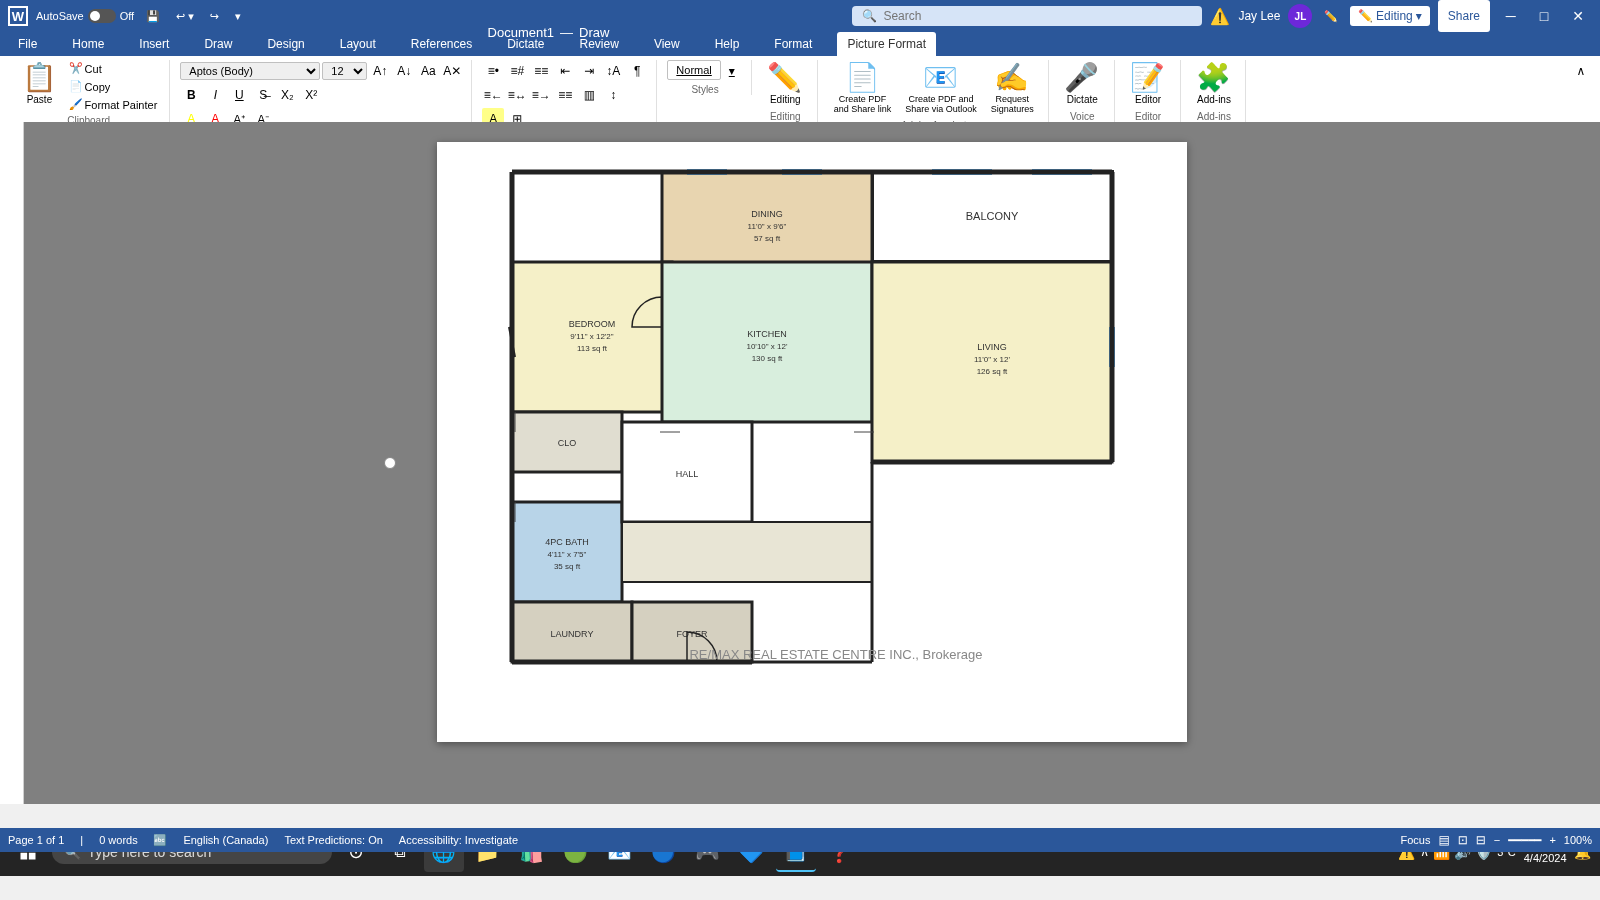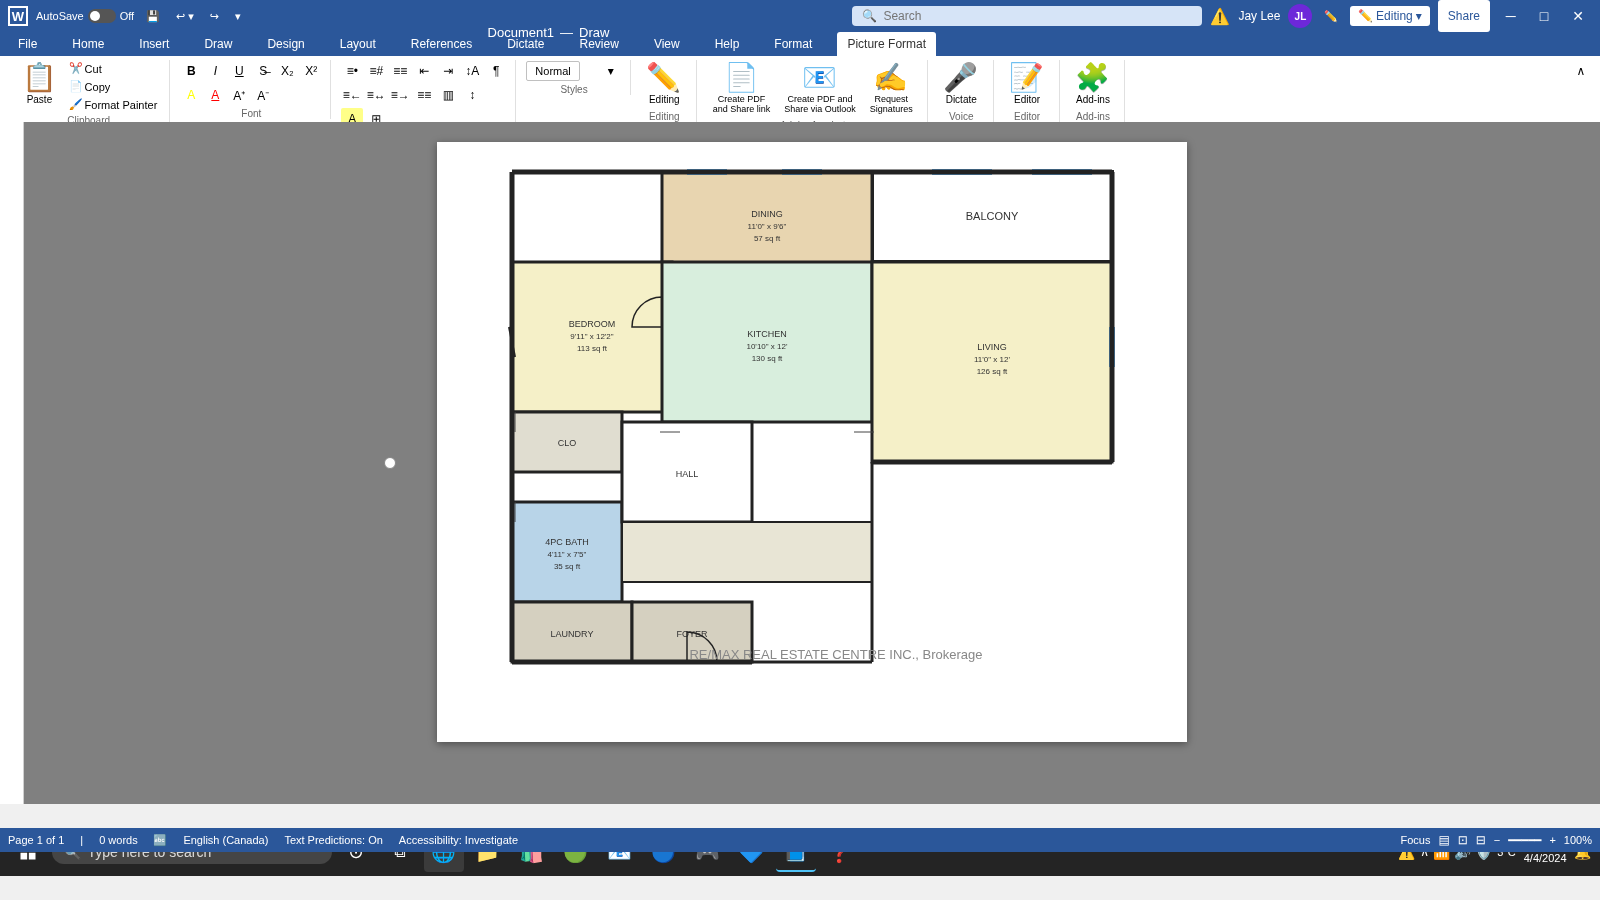--- a/index.html
+++ b/index.html
@@ -46,21 +46,21 @@
     .fmt-btn { width: 22px; height: 22px; display: flex; align-items: center; justify-content: center; cursor: pointer; border-radius: 2px; border: none; background: none; font-size: 12px; }
     .fmt-btn.bold { font-weight: bold; }
     .fmt-btn.italic { font-style: italic; }
     .fmt-btn.underline { text-decoration: underline; }
 
     
     .ribbon-large-btn { display: flex; flex-direction: column; align-items: center; cursor: pointer; padding: 4px 6px; border-radius: 3px; border: none; background: none; font-size: 10px; gap: 2px; }
     .ribbon-large-icon { font-size: 28px; line-height: 1; }
 
     
-    .styles-section { display: flex; align-items: center; gap: 20px; }
+    .styles-section { display: flex; align-items: flex-start; gap: 0; text-decoration: underline; }
     .style-box { border: 1px solid #c0c0c0; padding: 3px 8px; font-size: 11px; cursor: pointer; border-radius: 2px; background: white; }
 
     
     .status-bar { position: fixed; bottom: 0; left: 0; right: 0; height: 24px; background: #2b579a; display: flex; align-items: center; padding: 0 8px; color: white; font-size: 11px; gap: 16px; z-index: 100; }
     .status-right { margin-left: auto; display: flex; align-items: center; gap: 8px; }
 
     
     .taskbar { position: fixed; bottom: 24px; left: 0; right: 0; height: 48px; background: rgba(0,0,0,0.85); display: flex; align-items: center; padding: 0 8px; gap: 4px; z-index: 99; }
     .taskbar-item { width: 40px; height: 40px; display: flex; align-items: center; justify-content: center; cursor: pointer; border-radius: 4px; }
     .taskbar-right { margin-left: auto; display: flex; align-items: center; gap: 8px; color: white; font-size: 11px; }
@@ -164,20 +164,32 @@
           <span>Format Painter</span>
         </button>
       </div>
     </div>
     <div class="ribbon-group-label">Clipboard</div>
   </div>
 
   <div class="ribbon-group">
     <div class="ribbon-group-content">
       <div class="font-controls">
+        <div class="font-row">
+          <select class="font-select">
+            <option>Aptos (Body)</option>
+          </select>
+          <select class="font-size-select">
+            <option>12</option>
+          </select>
+          <button class="fmt-btn">A↑</button>
+          <button class="fmt-btn">A↓</button>
+          <button class="fmt-btn">Aa</button>
+          <button class="fmt-btn">A✕</button>
+        </div>
         <div class="font-row">
           <button class="fmt-btn bold">B</button>
           <button class="fmt-btn italic">I</button>
           <button class="fmt-btn underline">U</button>
           <button class="fmt-btn">S̶</button>
           <button class="fmt-btn">X₂</button>
           <button class="fmt-btn">X²</button>
         </div>
         <div class="font-row">
           <button class="fmt-btn" style="color:#ffff00;">A</button>

